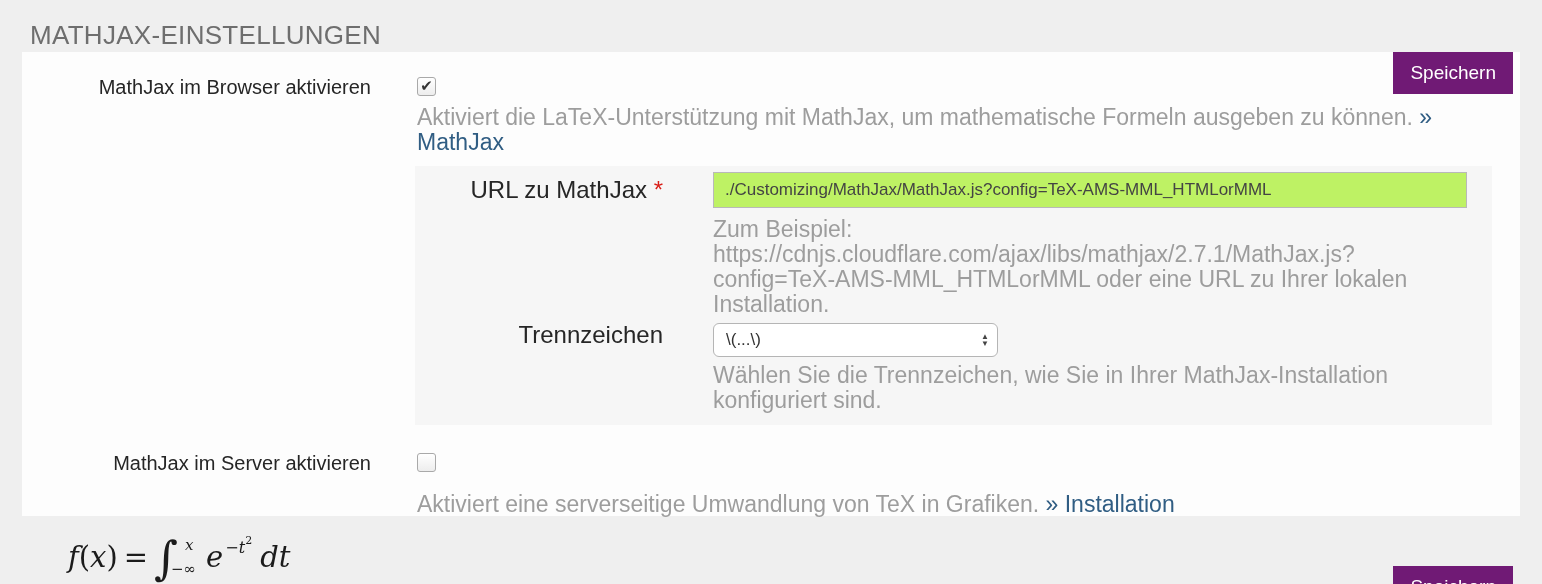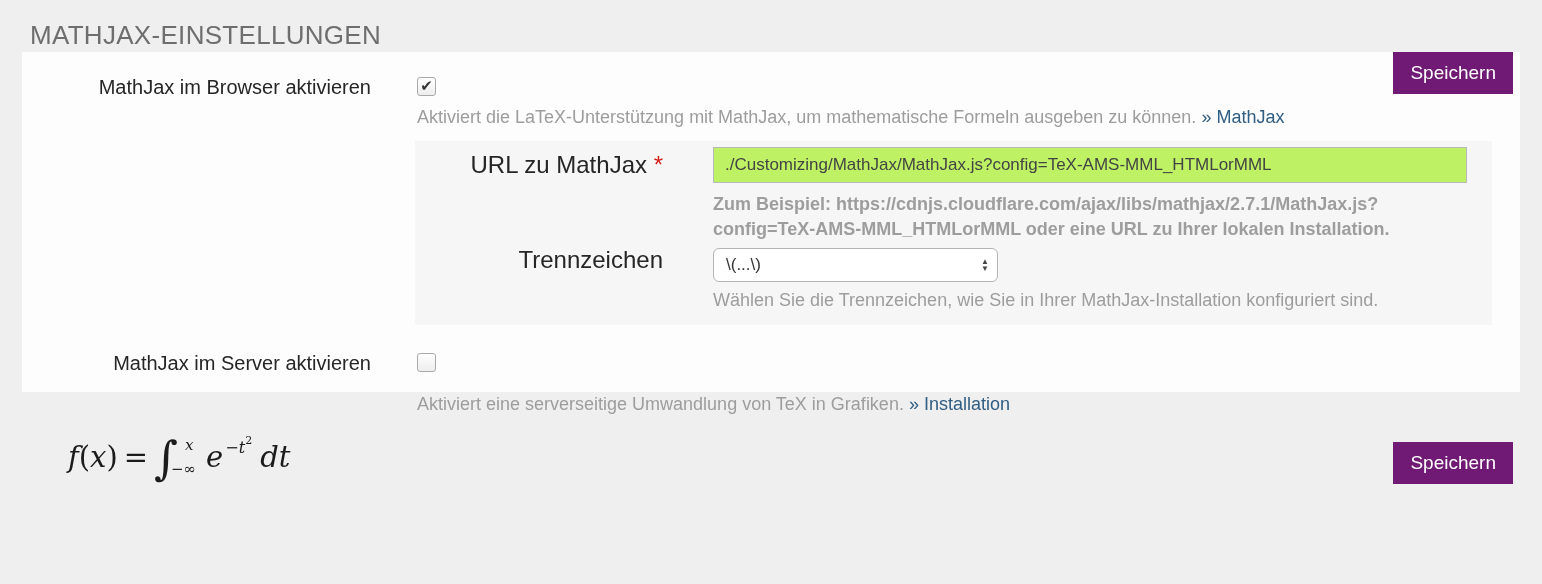--- a/index.html
+++ b/index.html
@@ -22,31 +22,31 @@
   }
   .btn {
     background: #701a75; color: #ffffff; border: none; cursor: pointer;
     font-family: Liberation Sans, sans-serif;
     font-size: 19px; padding: 0 17px; height: 42px; line-height: 42px; margin-top: 44px;
   }
 
   
   .panel {
     margin: 0 22px; background: #fdfdfd;
-    padding: 24px 0 12px; height: 340px;
+    padding: 24px 0 12px; height: 464px;
   }
   .row { display: flex; }
   .row-label {
     width: 349px; flex: 0 0 349px; text-align: right;
     font-size: 20px; color: #262626; line-height: 22px;
   }
   .row-content { margin-left: 46px; flex: 1; min-width: 0; }
 
   .help {
-    font-size: 18px; color: #9d9d9d; line-height: 25px;
+    font-size: 23px; color: #9d9d9d; line-height: 25px;
   }
   .link { color: #305d83; text-decoration: none; cursor: pointer; }
 
   
   .checkbox {
     display: inline-flex; align-items: center; justify-content: center;
     width: 19px; height: 19px; margin-top: 1px;
     border: 1px solid #a9a9a9; border-radius: 3px;
     background: linear-gradient(#ffffff, #ededed);
     cursor: pointer;
@@ -67,21 +67,21 @@
   }
   .sub-content { margin-left: 50px; flex: 1; min-width: 0; }
   .req { color: #d91e18; }
 
   .text-input {
     width: 754px; height: 36px; padding: 0 11px;
     border: 1px solid #b9b9b9; background: #bef264;
     font-family: "Liberation Sans", sans-serif;
     font-size: 17px; color: #444444;
   }
-  .sub-help { margin-top: 8px; width: 742px; overflow-wrap: break-word; font-weight: bold; }
+  .sub-help { margin-top: 8px; width: 742px; overflow-wrap: break-word; }
 
   .select {
     margin-top: 6px;
     width: 285px; height: 34px; padding: 0 8px 0 12px;
     border: 1px solid #b5b5b5; border-radius: 6px; background: #ffffff;
     display: flex; align-items: center; justify-content: space-between;
     cursor: pointer;
   }
   .select-value { font-size: 17px; color: #333333; }
   .stepper {

